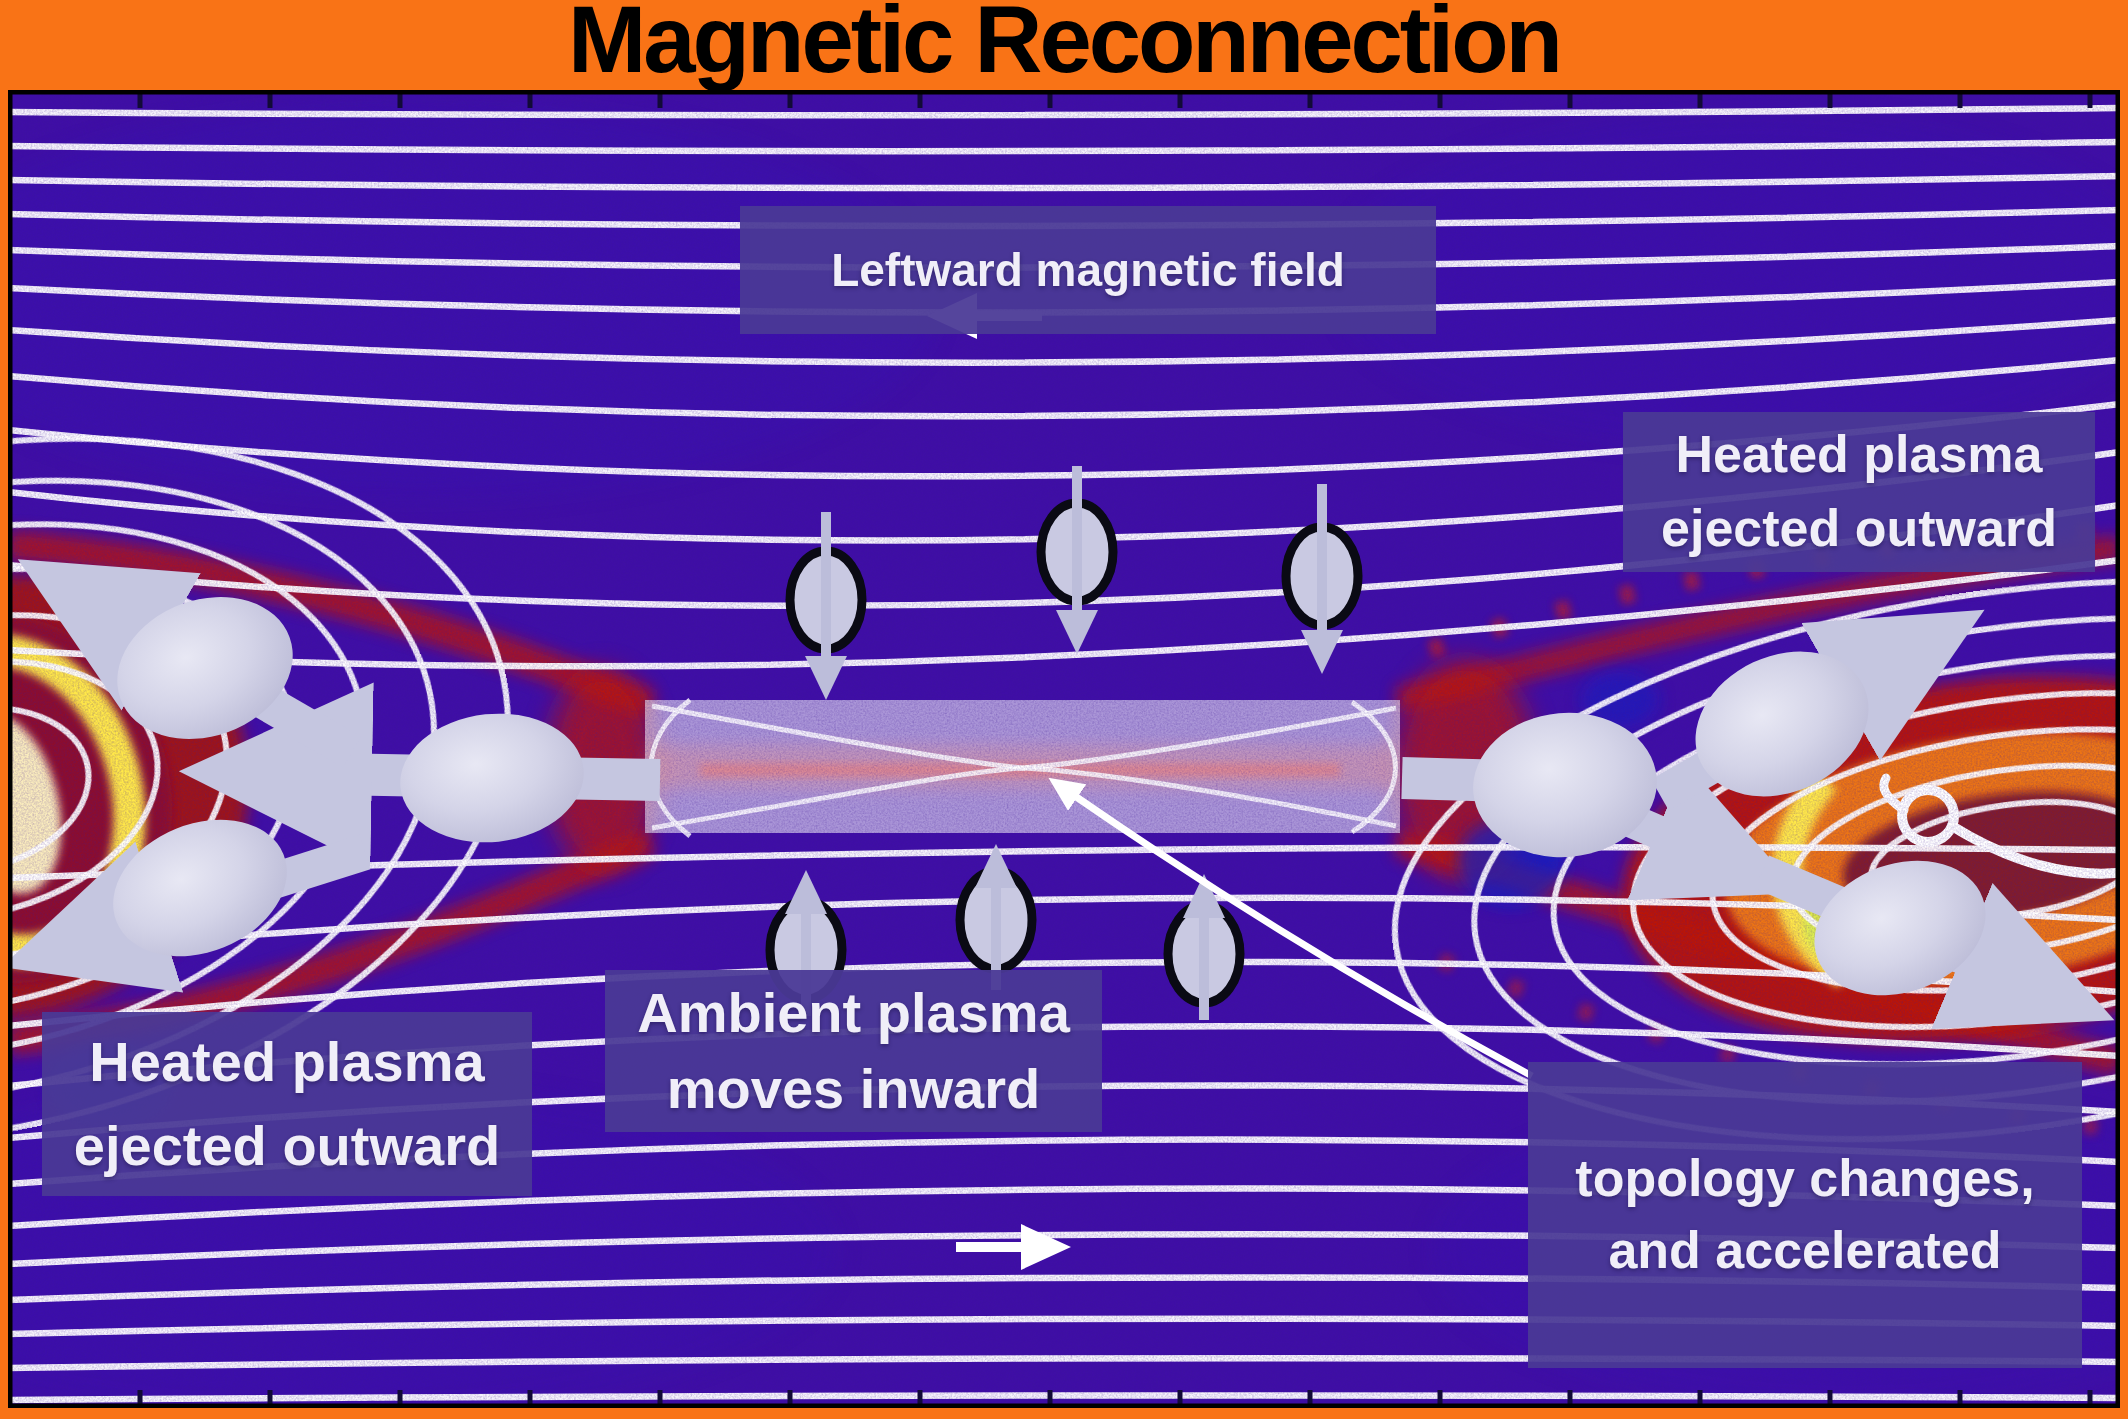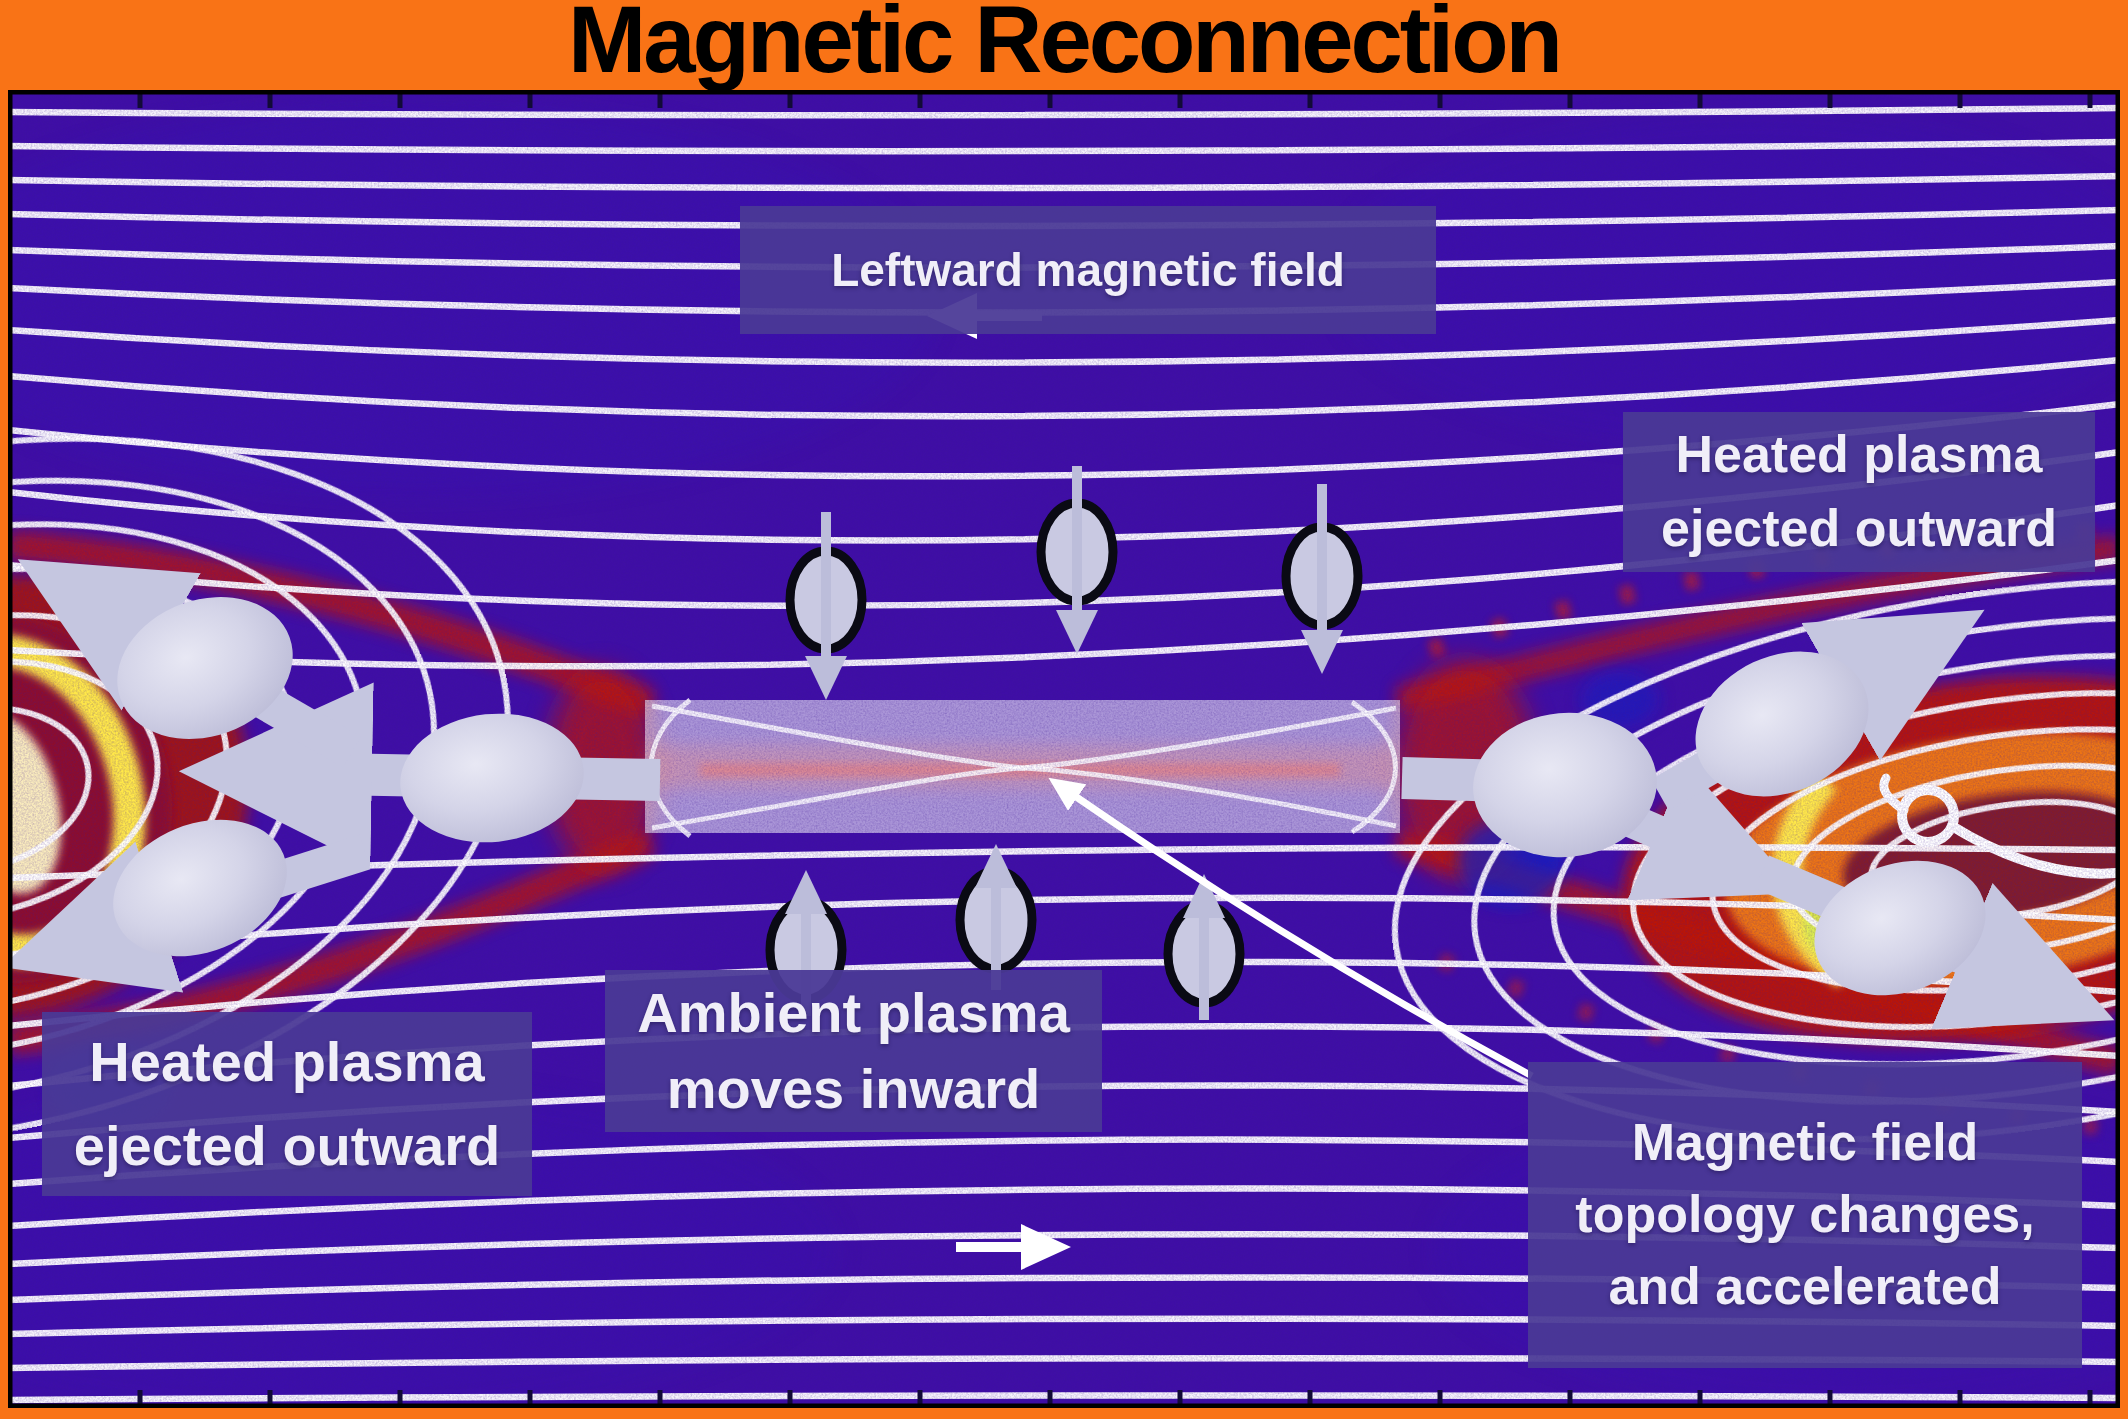--- a/index.html
+++ b/index.html
@@ -242,18 +242,17 @@
       <span>ejected outward</span>
     </div>
 
     <div class="lbl" id="lbl-ambient-bottom">
       <span>Ambient plasma</span>
       <span>moves inward</span>
     </div>
 
 
     <div class="lbl" id="lbl-topology">
-      <span>Magnetic field</span>
       <span>topology changes,</span>
       <span>and accelerated</span>
     </div>
   </div>
 </div>
 
 </body></html>

